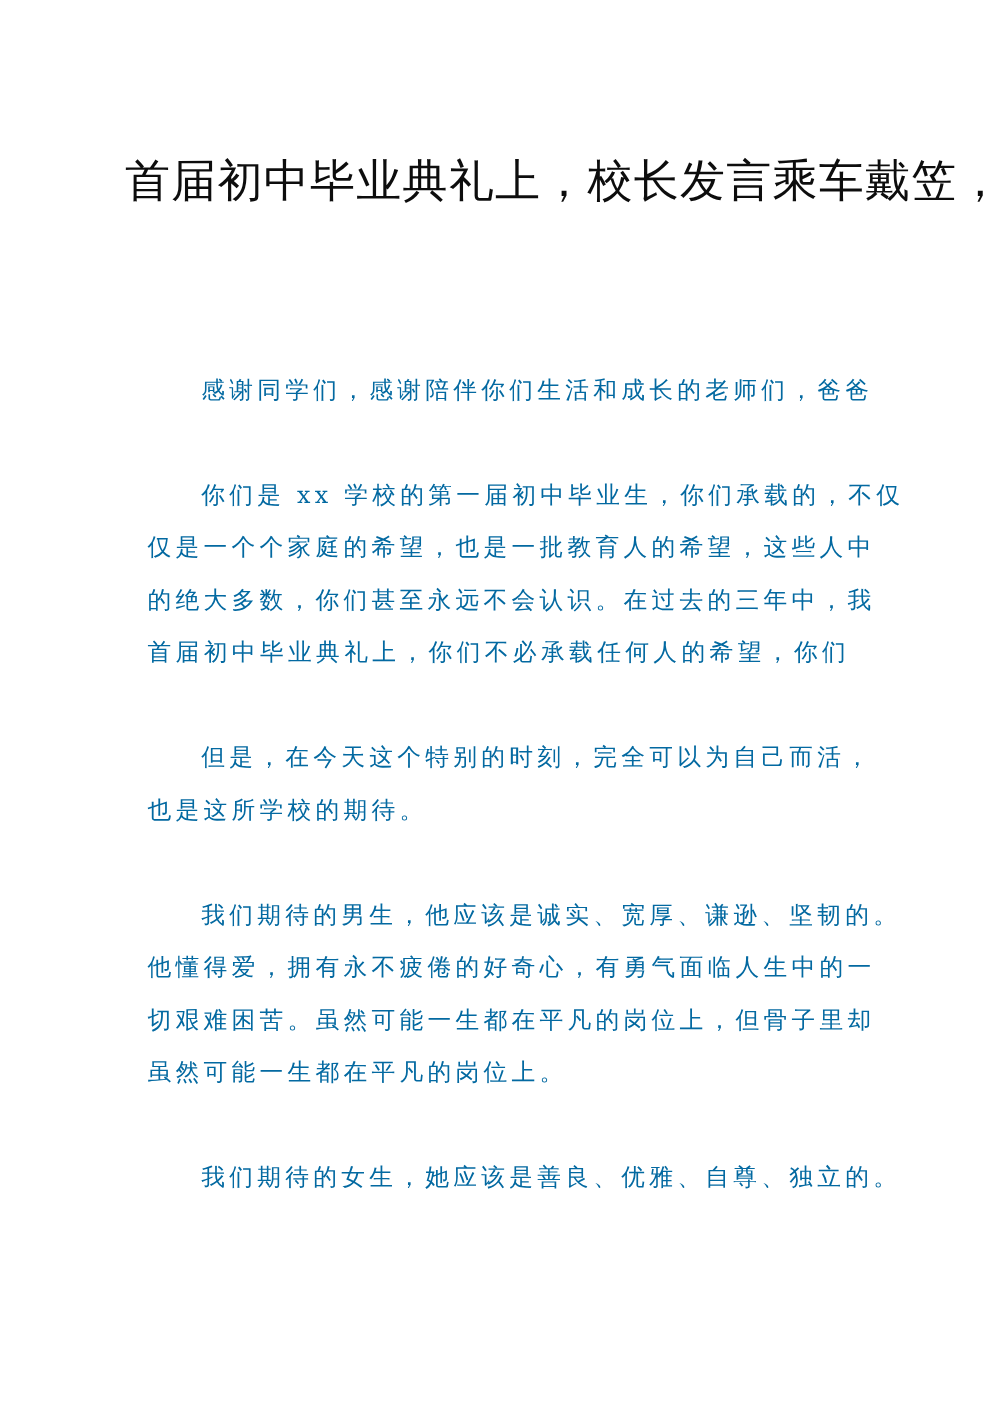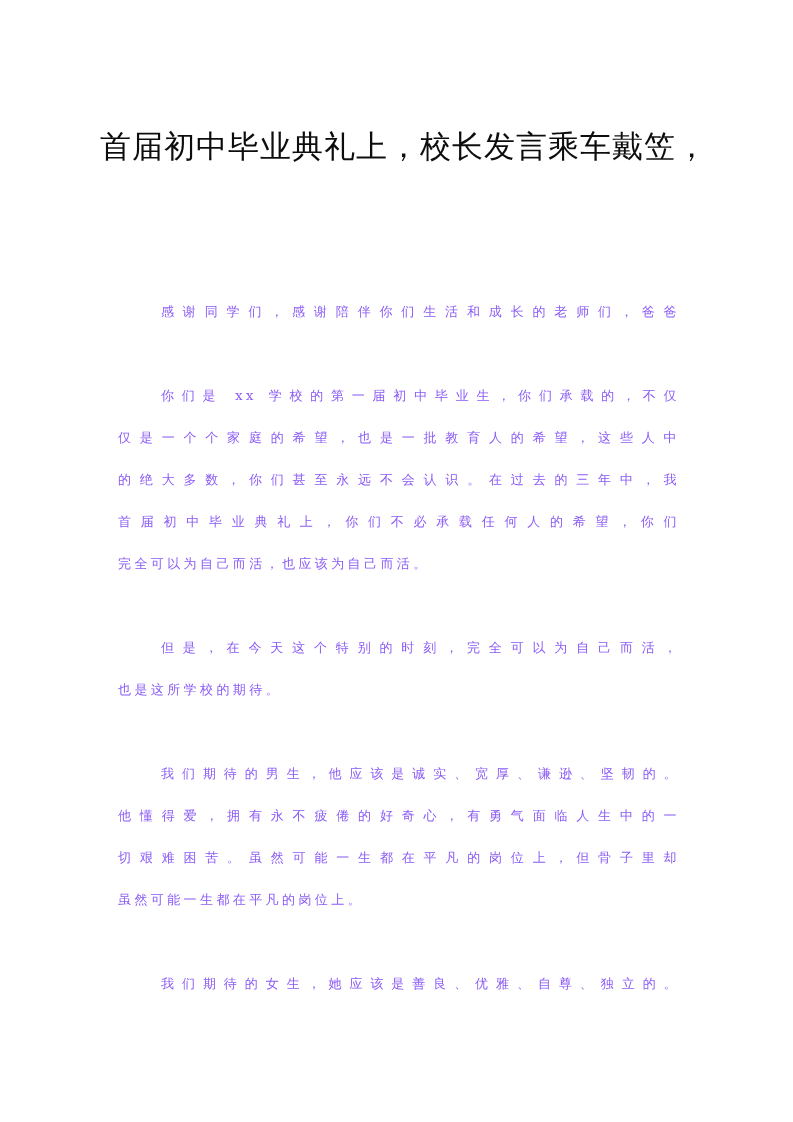--- a/index.html
+++ b/index.html
@@ -22,44 +22,44 @@
       height: 1122px;
       background: #ffffff;
     }
     .title {
       position: absolute;
       left: 100px;
       top: 124px;
       width: 593px;
       text-align: center;
       font-family: "DejaVu Sans", "Liberation Sans", sans-serif;
-      font-size: 31px;
+      font-size: 36px;
       line-height: 44px;
       font-weight: 500;
       letter-spacing: 1px;
       margin: 0;
       color: #0d0d0d;
     }
     .title .tline {
       display: block;
       white-space: nowrap;
     }
     .body {
       position: absolute;
       left: 118px;
       top: 291px;
       width: 562px;
     }
     .para {
       margin: 0 0 42px 0;
-      font-size: 13px;
+      font-size: 19px;
       line-height: 42px;
       letter-spacing: 3.4px;
       text-align: justify;
-      color: #8b5cf6;
+      color: #0369a1;
     }
     .para .line {
       display: block;
       white-space: nowrap;
       text-align: justify;
       text-align-last: justify;
     }
     .para .line.last {
       text-align-last: left;
     }
@@ -78,21 +78,20 @@
   <div class="body">
     <p class="para">
       <span class="line indent">感谢同学们，感谢陪伴你们生活和成长的老师们，爸爸</span>
     </p>
 
     <p class="para">
       <span class="line indent">你们是 xx 学校的第一届初中毕业生，你们承载的，不仅</span>
       <span class="line">仅是一个个家庭的希望，也是一批教育人的希望，这些人中</span>
       <span class="line">的绝大多数，你们甚至永远不会认识。在过去的三年中，我</span>
       <span class="line">首届初中毕业典礼上，你们不必承载任何人的希望，你们</span>
-      <span class="line last">完全可以为自己而活，也应该为自己而活。</span>
     </p>
 
     <p class="para">
       <span class="line indent">但是，在今天这个特别的时刻，完全可以为自己而活，</span>
       <span class="line last">也是这所学校的期待。</span>
     </p>
 
     <p class="para">
       <span class="line indent">我们期待的男生，他应该是诚实、宽厚、谦逊、坚韧的。</span>
       <span class="line">他懂得爱，拥有永不疲倦的好奇心，有勇气面临人生中的一</span>

